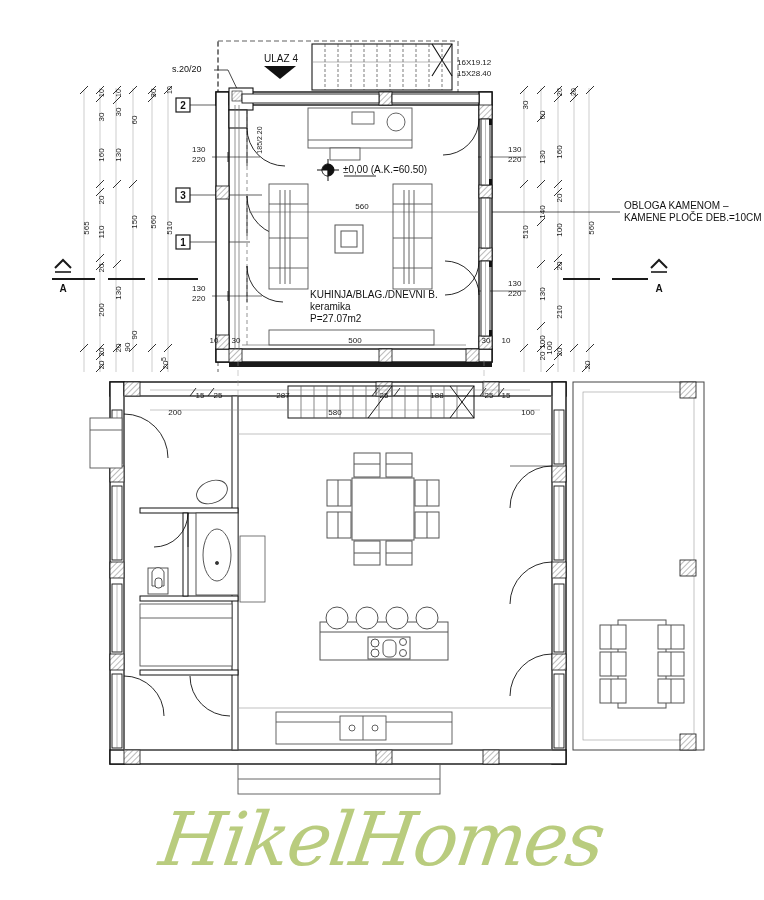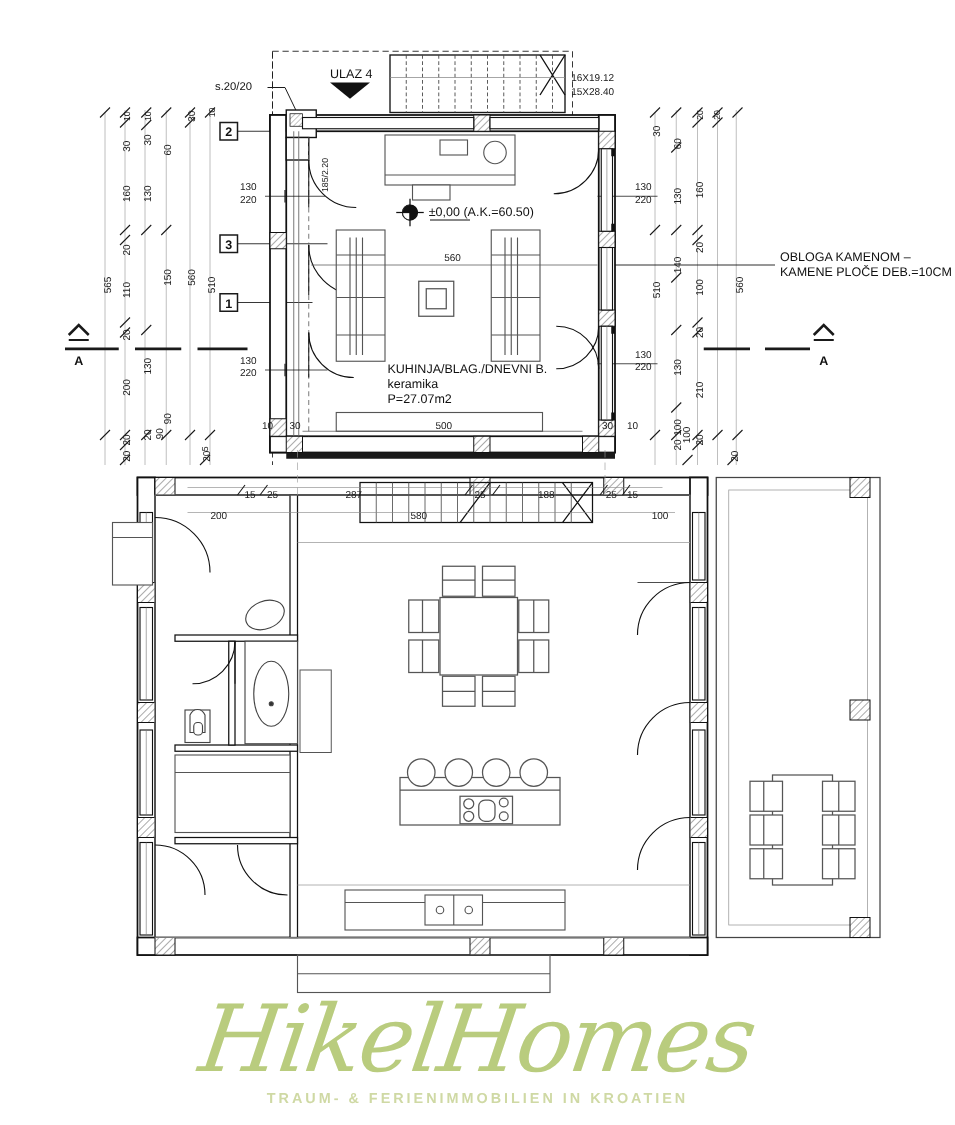--- a/index.html
+++ b/index.html
@@ -660,16 +660,15 @@
 
     <g stroke="#999" stroke-width="0.5" stroke-dasharray="6 4">
       <line x1="238" y1="360" x2="238" y2="396"></line>
       <line x1="484" y1="360" x2="484" y2="396"></line>
     </g>
 
   </svg>
 
   <div id="watermark">
     <div id="wm-script">HikelHomes</div>
-    <div id="wm-tag">TRAUM- &amp; FERIENIMMOBILIEN IN KROATIEN</div>
   </div>
 
 </div>
 
 </body></html>

